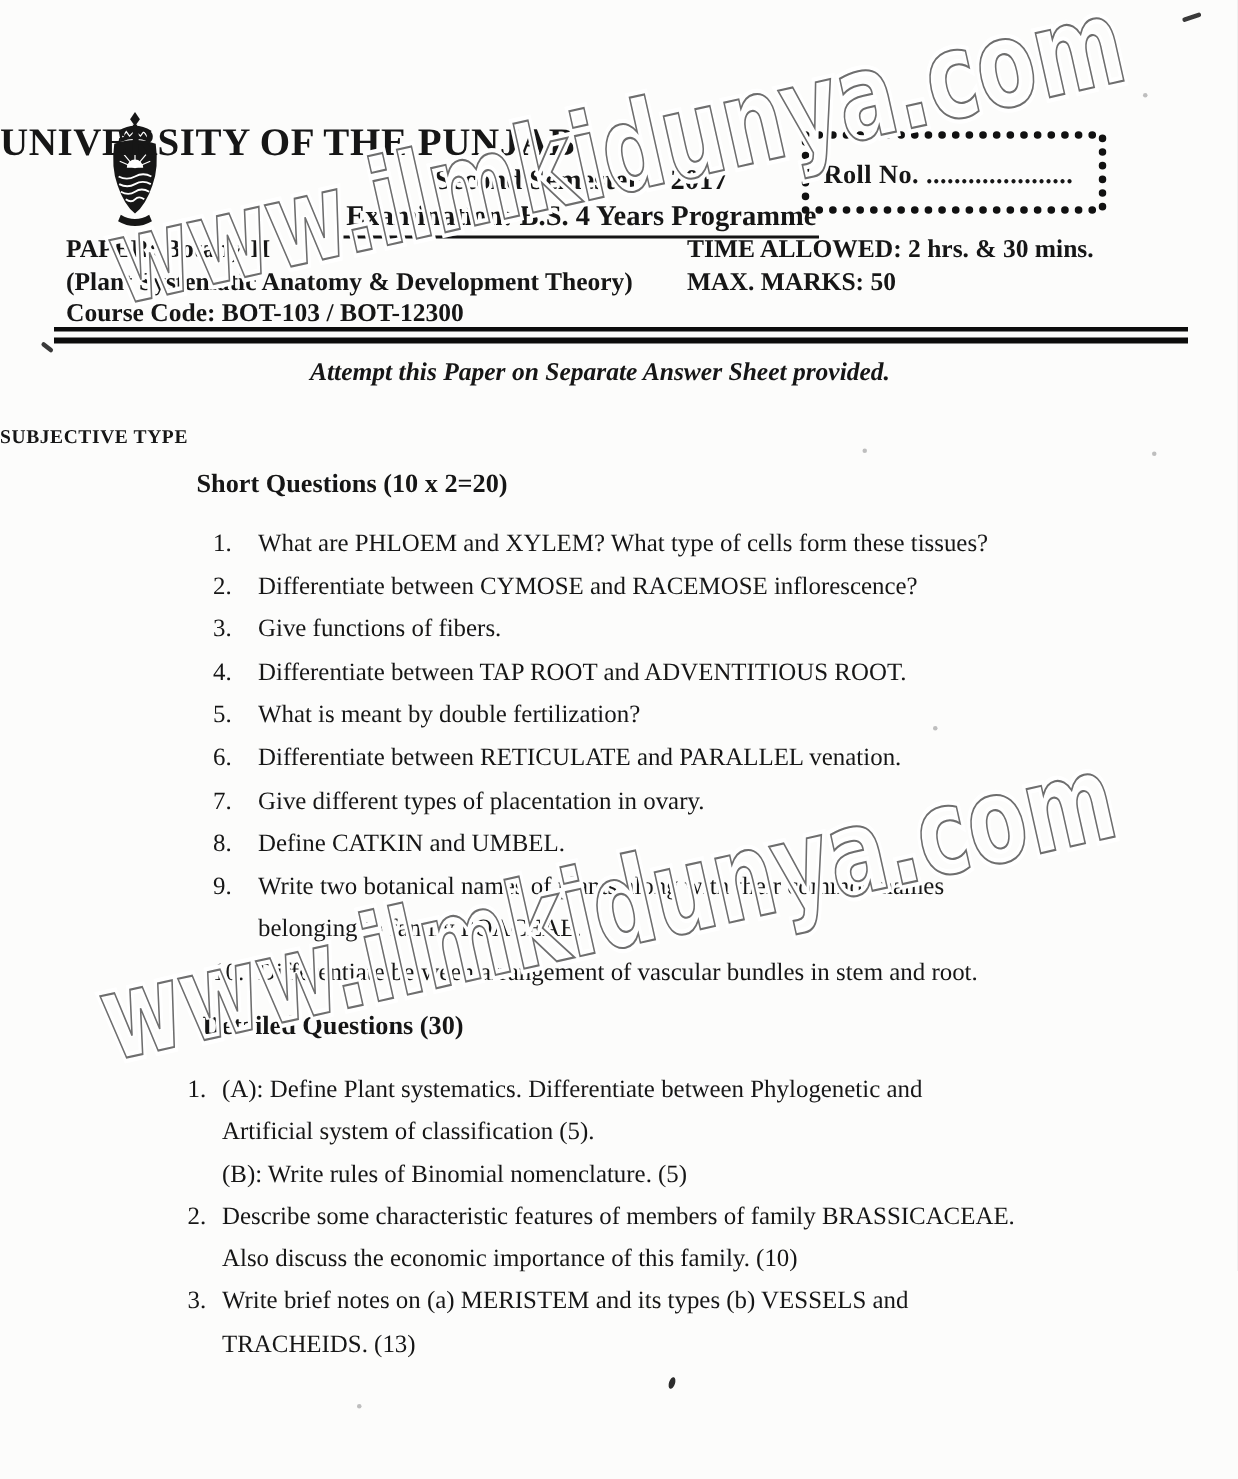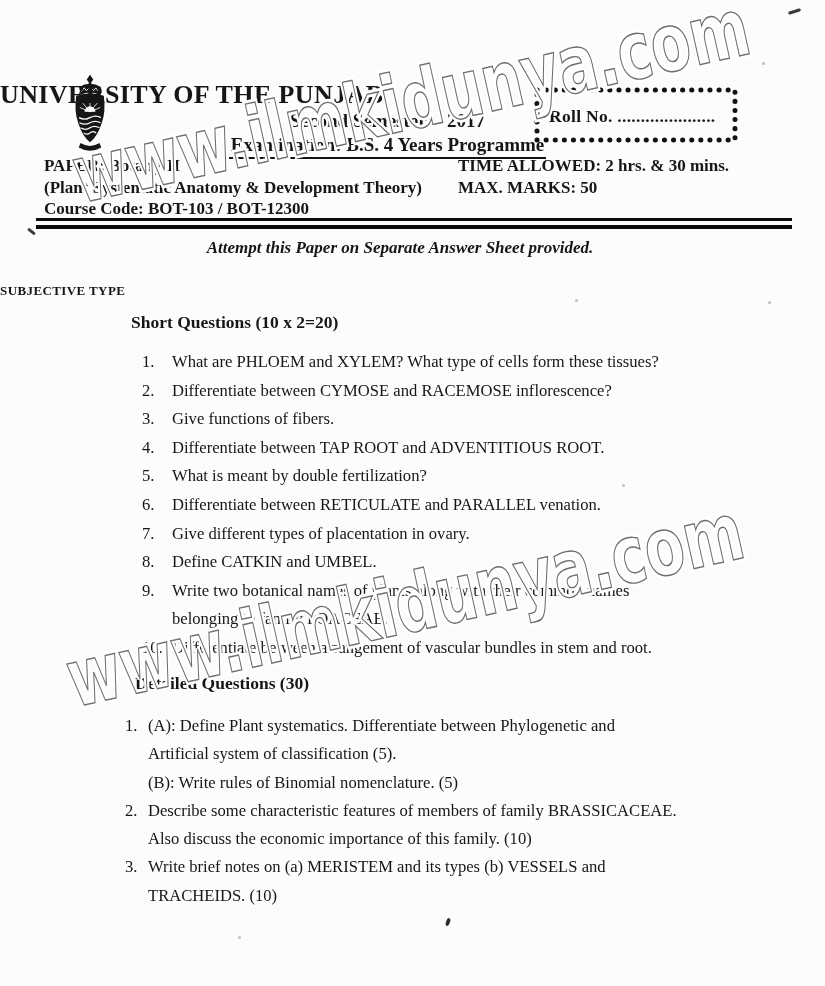--- a/index.html
+++ b/index.html
@@ -196,21 +196,21 @@
       <span class="qnum">2.</span>
       <span class="qtext">
         <div>Describe some characteristic features of members of family BRASSICACEAE.</div>
         <div>Also discuss the economic importance of this family. (10)</div>
       </span>
     </div>
     <div class="qitem">
       <span class="qnum">3.</span>
       <span class="qtext">
         <div>Write brief notes on (a) MERISTEM and its types (b) VESSELS and</div>
-        <div>TRACHEIDS. (10)</div>
+        <div>TRACHEIDS. (13)</div>
       </span>
     </div>
   </div>
 
   <div class="abs mark mark-dash"></div>
   <div class="abs mark mark-tick"></div>
   <div class="abs mark-comma abs" style="position:absolute;"></div>
   <div class="abs speck" style="left:762px; top:62px;"></div>
   <div class="abs speck" style="left:575px; top:299px;"></div>
   <div class="abs speck" style="left:768px; top:301px;"></div>

